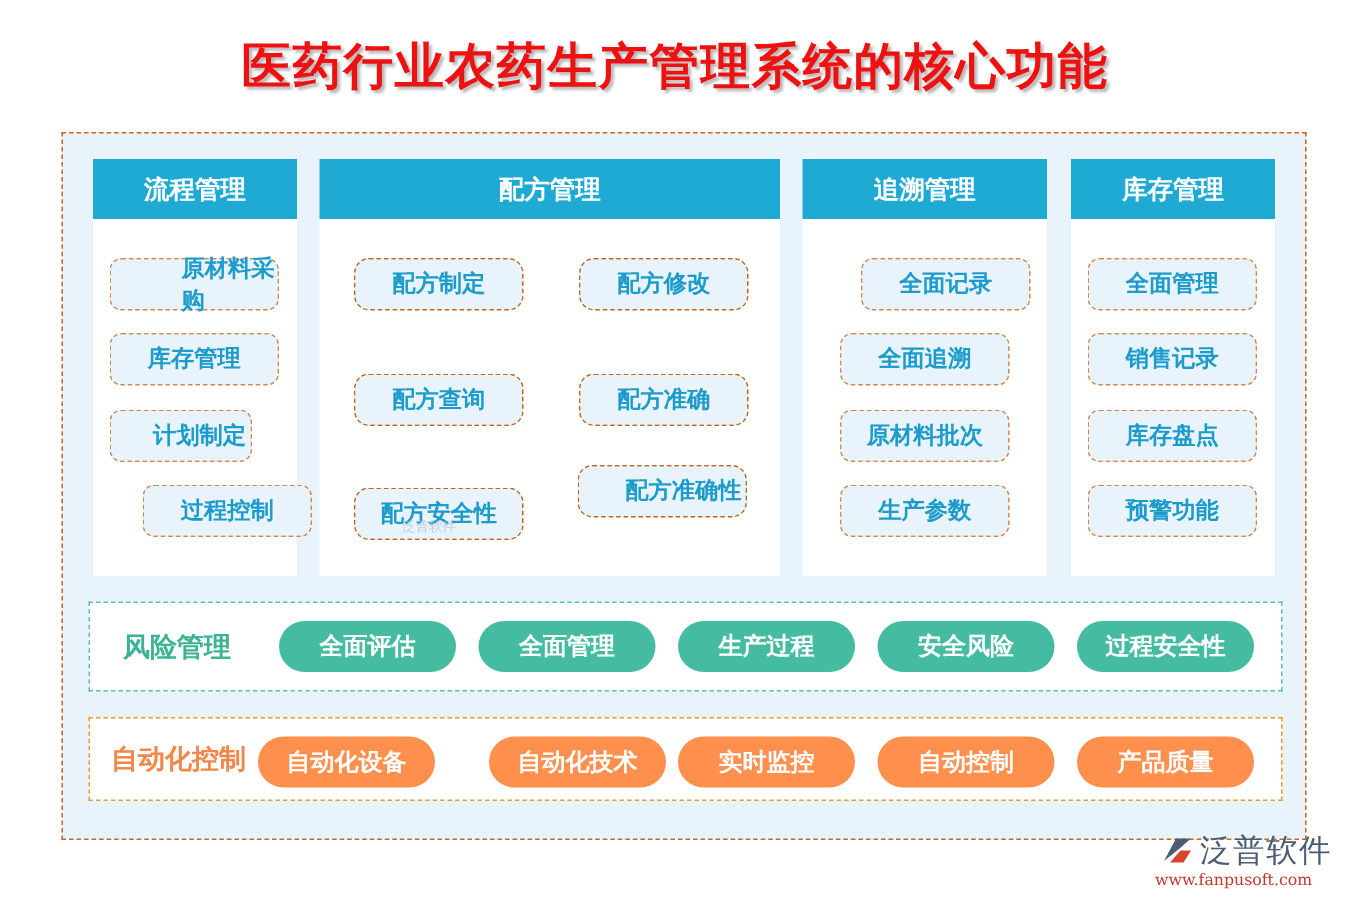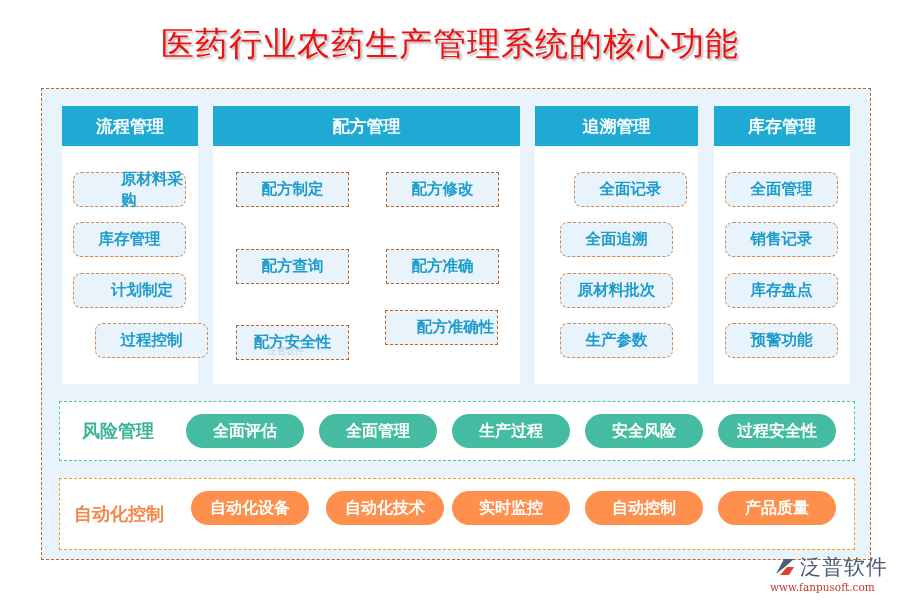--- a/index.html
+++ b/index.html
@@ -1,32 +1,32 @@
 <!DOCTYPE html>
 <html><head>
 <meta charset="utf-8">
 <style>
   * { box-sizing: border-box; margin: 0; padding: 0; }
   body { width: 900px; height: 600px; background: #ffffff; position: relative; overflow: hidden;
          font-family: "DejaVu Sans", "Liberation Sans", sans-serif; }
   .title { position: absolute; left: 0; top: 22px; width: 900px; text-align: center;
-           font-size: 33px; font-weight: normal; color: #ee1111; letter-spacing: 1px;
+           font-size: 33px; font-weight: bold; color: #ee1111; letter-spacing: 1px;
            text-shadow: 2px 2px 2px #b8b8b8; }
   .outer { position: absolute; left: 41px; top: 88px; width: 830px; height: 472px;
            background: #e9f3fc; border: 1.5px dashed #c8651e; }
   .col { position: absolute; top: 106px; height: 278px; background: #ffffff; }
   .col-head { height: 40px; background: #1faad4; color: #ffffff; font-weight: bold;
               font-size: 17px; display: flex; align-items: center; justify-content: center; }
   .item { position: absolute; height: 35px; background: #e8f3fc; border: 1.5px dashed #d1884f;
           border-radius: 8px; color: #1d9ccb; font-weight: bold; font-size: 15.5px;
           display: flex; align-items: center; justify-content: center; }
-  .item.sq { border-radius: 0; border-color: #c0631d; }
+  .item.sq { border-radius: 10px; border-color: #c0631d; }
   .band { position: absolute; left: 59px; width: 796px; background: #ffffff; }
   .band.risk { top: 401px; height: 60px; border: 1.5px dashed #52c4a0; }
-  .band.auto { top: 478px; height: 72px; border: 1.5px dashed #f09a2a; }
+  .band.auto { top: 478px; height: 56px; border: 1.5px dashed #f09a2a; }
   .band-label { position: absolute; left: 14px; top: 0; height: 100%; display: flex; align-items: center;
                 font-size: 18px; font-weight: bold; }
   .risk .band-label { color: #3db396; }
   .auto .band-label { color: #f2874a; }
   .pill { position: absolute; top: 12px; width: 118px; height: 34px; border-radius: 17px;
           color: #ffffff; font-weight: bold; font-size: 16px;
           display: flex; align-items: center; justify-content: center; }
   .risk .pill { background: #45bca1; }
   .auto .pill { background: #ff8f4c; }
   .logo { position: absolute; left: 770px; top: 553px; width: 125px; height: 45px; }
@@ -40,21 +40,21 @@
 <body>
 
 <div class="title">医药行业农药生产管理系统的核心功能</div>
 
 <div class="outer"></div>
 
 <div class="col" style="left:62px;width:136px;">
   <div class="col-head">流程管理</div>
   <div class="item" style="left:11px;top:66px;width:113px;padding-left:47px;">原材料采购</div>
   <div class="item" style="left:11px;top:116px;width:113px;">库存管理</div>
-  <div class="item" style="left:11px;top:167px;width:113px;padding-left:25px;">计划制定</div>
+  <div class="item" style="left:11px;top:167px;width:95px;padding-left:25px;">计划制定</div>
   <div class="item" style="left:11px;top:217px;width:113px;margin-left:22px;">过程控制</div>
 </div>
 
 <div class="col" style="left:213px;width:307px;">
   <div class="col-head">配方管理</div>
   <div class="item sq" style="left:23px;top:66px;width:113px;">配方制定</div>
   <div class="item sq" style="left:173px;top:66px;width:113px;">配方修改</div>
   <div class="item sq" style="left:23px;top:143px;width:113px;">配方查询</div>
   <div class="item sq" style="left:173px;top:143px;width:113px;">配方准确</div>
   <div class="item sq" style="left:23px;top:219px;width:113px;">配方安全性</div>
@@ -82,21 +82,21 @@
   <div class="band-label" style="left:22px;">风险管理</div>
   <div class="pill" style="left:126px;">全面评估</div>
   <div class="pill" style="left:259px;">全面管理</div>
   <div class="pill" style="left:392px;">生产过程</div>
   <div class="pill" style="left:525px;">安全风险</div>
   <div class="pill" style="left:658px;">过程安全性</div>
 </div>
 
 <div class="band auto">
   <div class="band-label">自动化控制</div>
-  <div class="pill" style="left:131px;text-align:right;">自动化设备</div>
+  <div class="pill" style="left:112px;text-align:right;">自动化设备</div>
   <div class="pill" style="left:266px;">自动化技术</div>
   <div class="pill" style="left:392px;">实时监控</div>
   <div class="pill" style="left:525px;">自动控制</div>
   <div class="pill" style="left:658px;">产品质量</div>
 </div>
 
 <div class="logo">
   <svg class="logo-mark" viewBox="0 0 22 22">
     <path d="M2 18 L10 3 L20 3 L12 10 Z" fill="#4a5d74"></path>
     <path d="M6 19 L13 11 L20 11 L15 19 Z" fill="#d9442f"></path>

